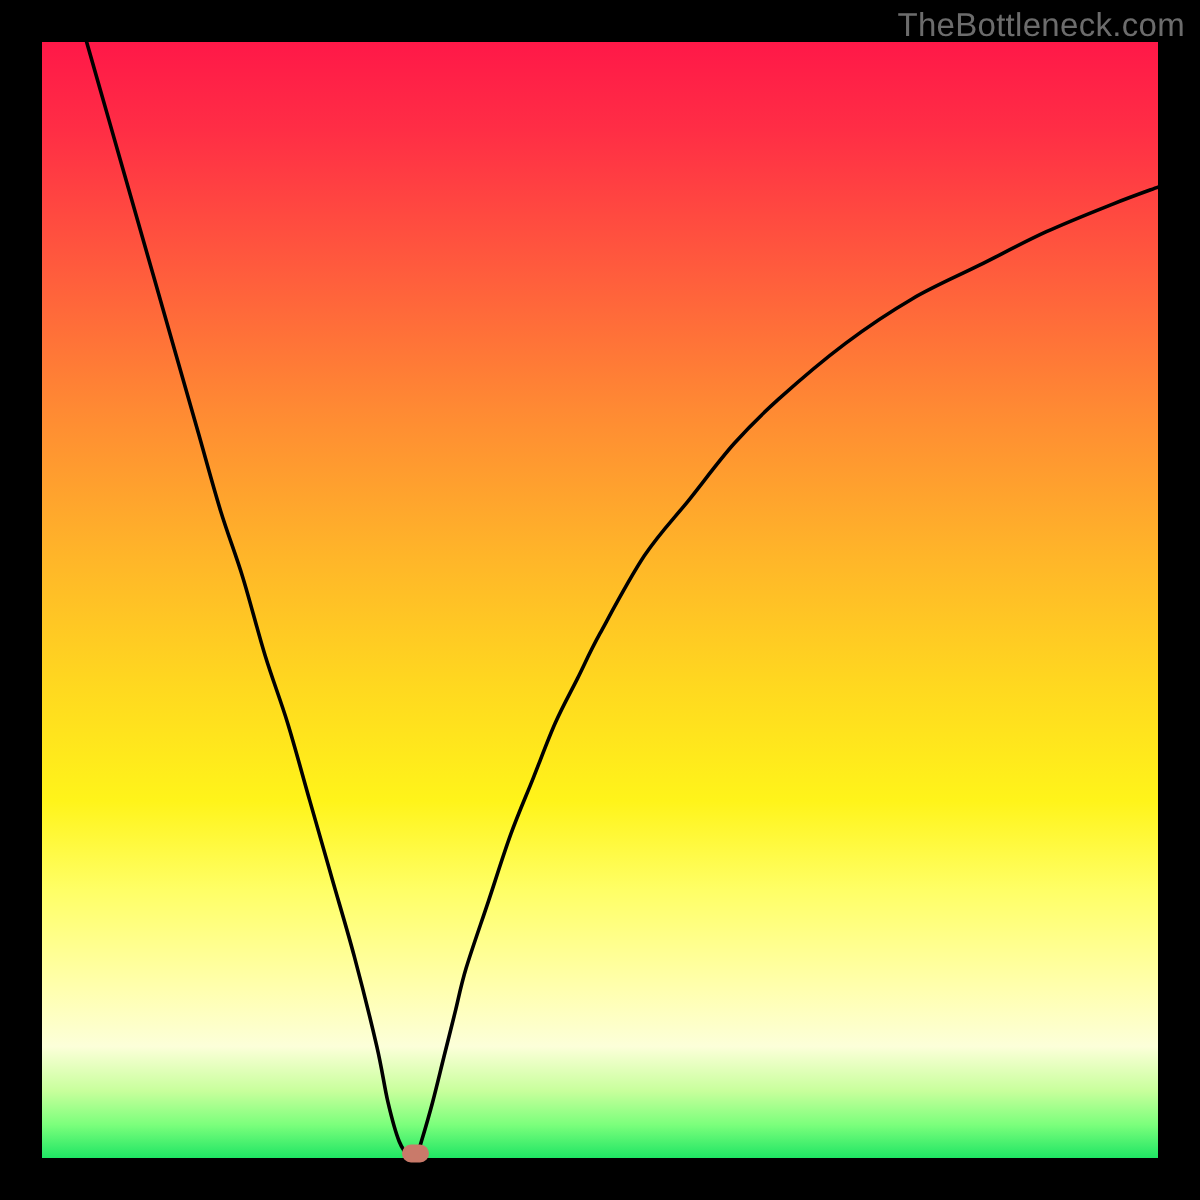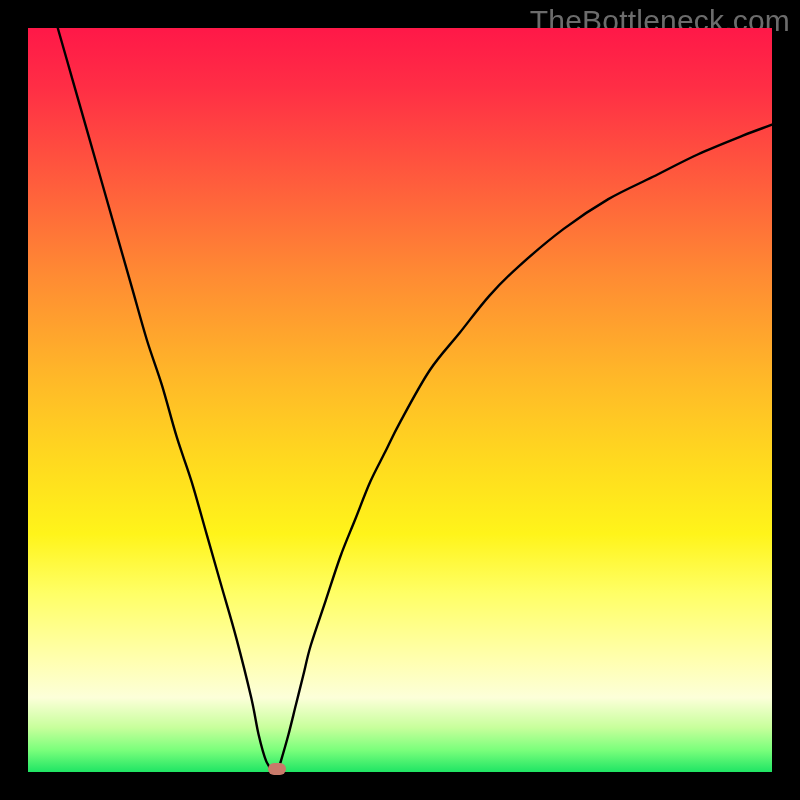--- a/index.html
+++ b/index.html
@@ -45,21 +45,21 @@
     top: 0;
     width: 744px;
     height: 744px;
     overflow: visible;
   }
   .watermark {
     position: absolute;
     top: 4px;
     right: 10px;
     color: #6c6c6c;
-    font-size: 30px;
+    font-size: 22px;
     font-weight: 500;
     letter-spacing: 0.2px;
     user-select: none;
   }
   .marker {
     position: absolute;
     width: 18px;
     height: 12px;
     border-radius: 6px;
     background: #C97A6A;

